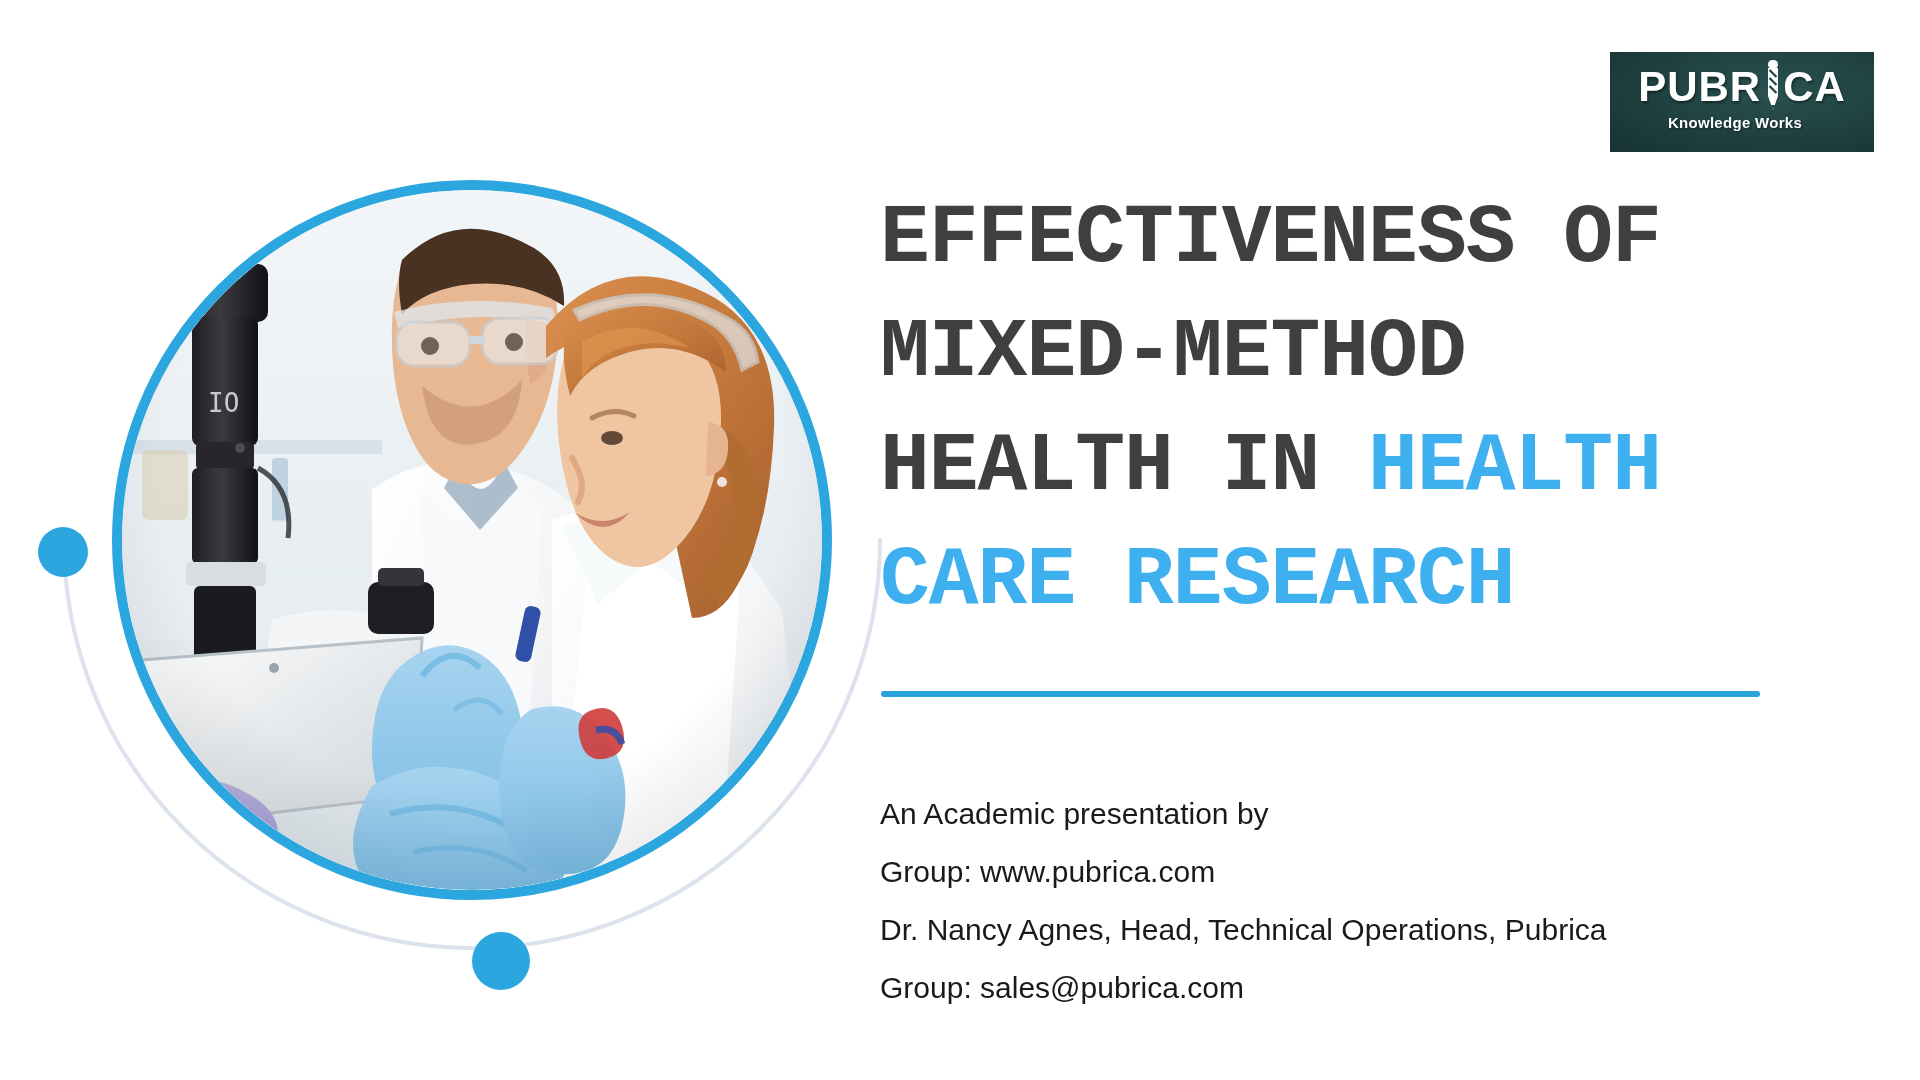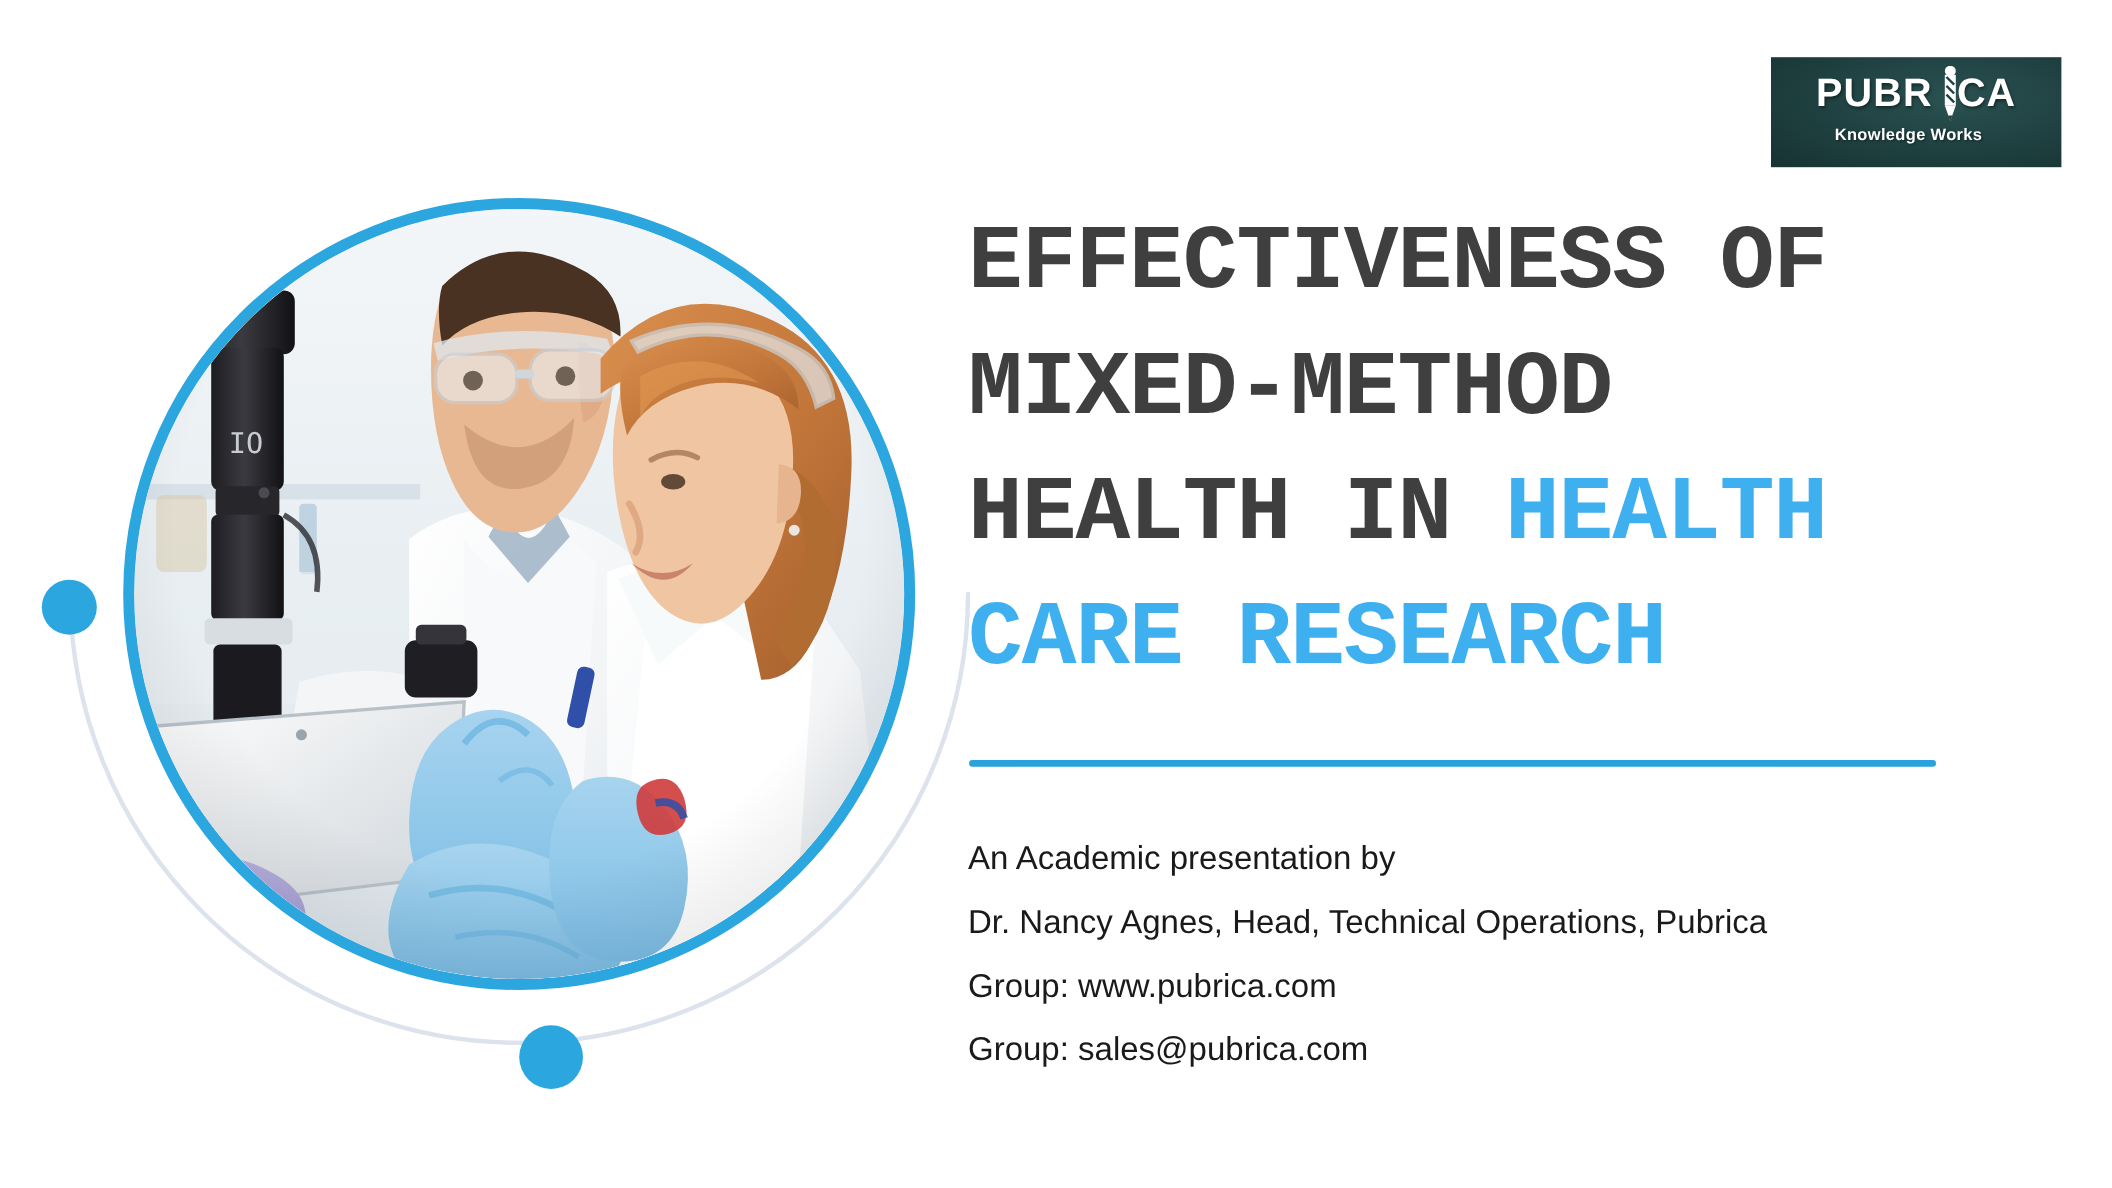--- a/index.html
+++ b/index.html
@@ -70,21 +70,21 @@
     overflow: hidden;
   }
   .logo-wordmark {
     position: absolute;
     left: 0; right: 0;
     top: 14px;
     text-align: center;
     color: #ffffff;
     font-family: "Liberation Sans", sans-serif;
     font-weight: bold;
-    font-size: 36px;
+    font-size: 42px;
     letter-spacing: 1px;
     line-height: 1;
     text-shadow: 1px 2px 3px rgba(0,0,0,.45);
     white-space: nowrap;
   }
   .logo-wordmark .gap { display: inline-block; width: 22px; }
   .logo-pencil {
     position: absolute;
     left: 152px;
     top: 8px;
@@ -130,21 +130,21 @@
     top: 691px;
     width: 879px;
     height: 6px;
     background: #29a3dc;
     border-radius: 3px;
   }
 
   .meta {
     position: absolute;
     left: 880px;
-    top: 752px;
+    top: 785px;
     width: 950px;
   }
   .meta-line {
     font-family: "Liberation Sans", sans-serif;
     font-size: 30px;
     line-height: 58px;
     color: #1a1a1a;
     white-space: nowrap;
   }
 </style>
@@ -327,18 +327,18 @@
       <span>MIXED-METHOD</span><br>
       <span>HEALTH IN </span><span class="hl">HEALTH</span><br>
       <span class="hl">CARE RESEARCH</span>
     </h1>
   </div>
 
   <div class="divider"></div>
 
   <div class="meta">
     <div class="meta-line">An Academic presentation by</div>
+    <div class="meta-line">Group: www.pubrica.com</div>
     <div class="meta-line">Dr. Nancy Agnes, Head, Technical Operations, Pubrica</div>
-    <div class="meta-line">Group: www.pubrica.com</div>
     <div class="meta-line">Group: sales@pubrica.com</div>
   </div>
 
 </div>
 
 </body></html>

